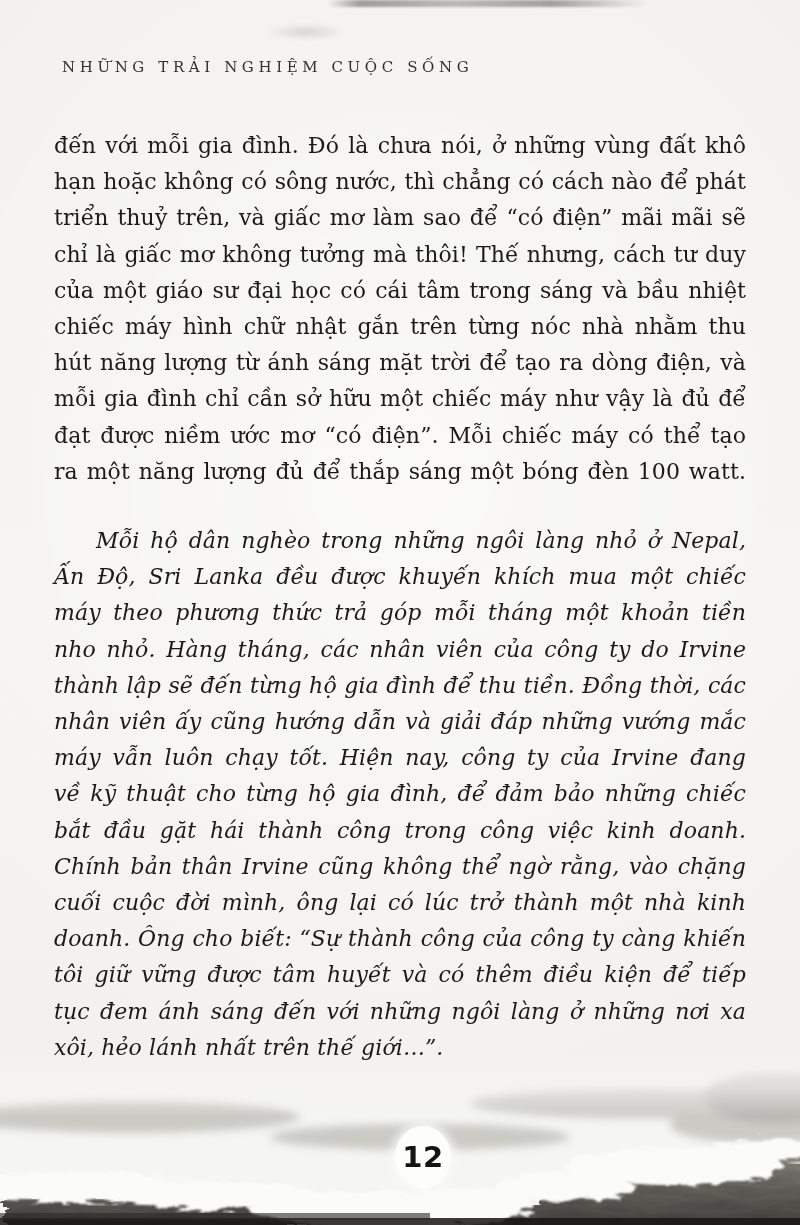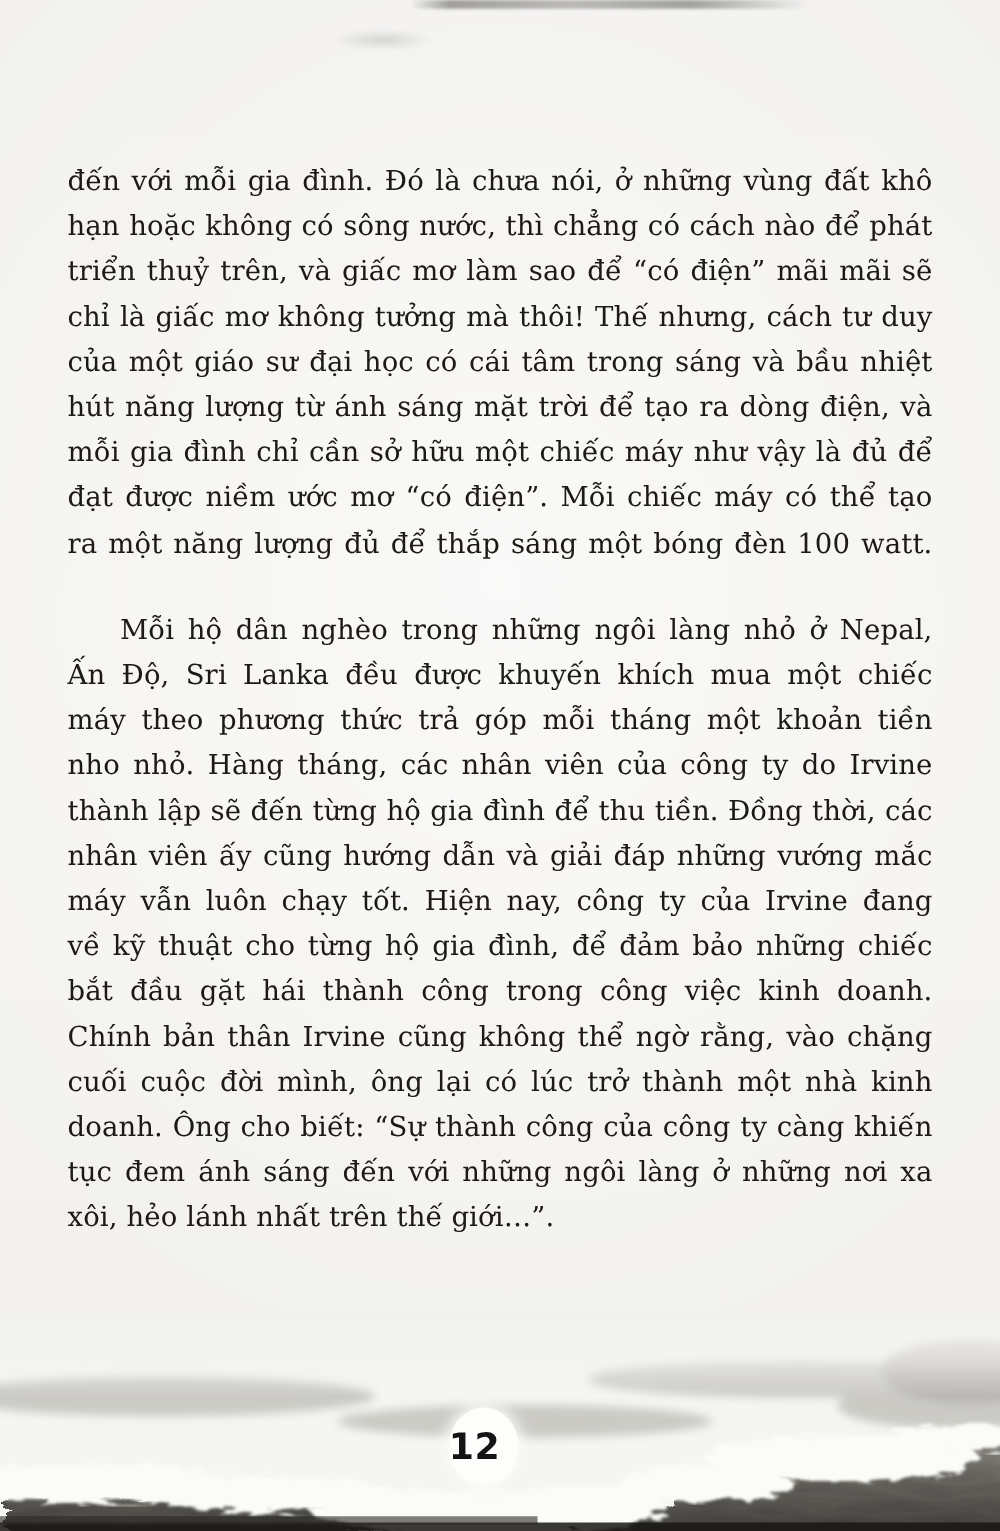--- a/index.html
+++ b/index.html
@@ -28,77 +28,80 @@
   .running-head{
     position:absolute;left:62px;top:58px;
     font-size:15px;letter-spacing:4.6px;color:#33312d;
     white-space:nowrap;
   }
   .body-text{
     position:absolute;left:54px;top:128px;width:692px;
     font-size:22px;line-height:36.2px;color:#1c1916;
     z-index:2;
   }
-  .para + .para{margin-top:33px;}
+  .para + .para{margin-top:33px;font-style:italic;}
   .tl{
     text-align:justify;
     text-align-last:justify;
     letter-spacing:.1px;
   }
   .tl.indent{padding-left:42px;}
   .tl.tl-end{text-align-last:left;}
   .photo{
     position:absolute;left:0;bottom:0;width:800px;height:170px;z-index:1;
   }
   .photo svg{display:block;}
   .page-number-badge{
-    position:absolute;left:359px;top:1126px;width:56px;height:62px;
+    position:absolute;left:395px;top:1126px;width:56px;height:62px;
     background:#fdfdfb;border-radius:50%;z-index:3;
-    display:flex;align-items:center;justify-content:flex-start;
+    display:flex;align-items:center;justify-content:center;
     box-shadow:0 0 10px 4px rgba(250,250,248,.85);
   }
   .page-number-badge span{
     font-family:"DejaVu Sans","Liberation Sans",sans-serif;
     font-weight:bold;font-size:29px;color:#141414;letter-spacing:0.5px;
   }
 </style>
 </head>
 <body>
 
 <div class="page">
 
   <div class="scan-streak"></div>
   <div class="scan-smudge"></div>
 
+  <div class="running-head">NHỮNG TRẢI NGHIỆM CUỘC SỐNG</div>
 
   <div class="body-text">
       <div class="para">
         <div class="tl">đến với mỗi gia đình. Đó là chưa nói, ở những vùng đất khô</div>
         <div class="tl">hạn hoặc không có sông nước, thì chẳng có cách nào để phát</div>
         <div class="tl">triển thuỷ trên, và giấc mơ làm sao để “có điện” mãi mãi sẽ</div>
         <div class="tl">chỉ là giấc mơ không tưởng mà thôi! Thế nhưng, cách tư duy</div>
         <div class="tl">của một giáo sư đại học có cái tâm trong sáng và bầu nhiệt</div>
+        <div class="tl">chiếc máy hình chữ nhật gắn trên từng nóc nhà nhằm thu</div>
         <div class="tl">hút năng lượng từ ánh sáng mặt trời để tạo ra dòng điện, và</div>
         <div class="tl">mỗi gia đình chỉ cần sở hữu một chiếc máy như vậy là đủ để</div>
         <div class="tl">đạt được niềm ước mơ “có điện”. Mỗi chiếc máy có thể tạo</div>
         <div class="tl">ra một năng lượng đủ để thắp sáng một bóng đèn 100 watt.</div>
       </div>
       <div class="para">
         <div class="tl indent">Mỗi hộ dân nghèo trong những ngôi làng nhỏ ở Nepal,</div>
         <div class="tl">Ấn Độ, Sri Lanka đều được khuyến khích mua một chiếc</div>
         <div class="tl">máy theo phương thức trả góp mỗi tháng một khoản tiền</div>
         <div class="tl">nho nhỏ. Hàng tháng, các nhân viên của công ty do Irvine</div>
         <div class="tl">thành lập sẽ đến từng hộ gia đình để thu tiền. Đồng thời, các</div>
         <div class="tl">nhân viên ấy cũng hướng dẫn và giải đáp những vướng mắc</div>
         <div class="tl">máy vẫn luôn chạy tốt. Hiện nay, công ty của Irvine đang</div>
         <div class="tl">về kỹ thuật cho từng hộ gia đình, để đảm bảo những chiếc</div>
         <div class="tl">bắt đầu gặt hái thành công trong công việc kinh doanh.</div>
         <div class="tl">Chính bản thân Irvine cũng không thể ngờ rằng, vào chặng</div>
         <div class="tl">cuối cuộc đời mình, ông lại có lúc trở thành một nhà kinh</div>
         <div class="tl">doanh. Ông cho biết: “Sự thành công của công ty càng khiến</div>
+        <div class="tl">tôi giữ vững được tâm huyết và có thêm điều kiện để tiếp</div>
         <div class="tl">tục đem ánh sáng đến với những ngôi làng ở những nơi xa</div>
         <div class="tl tl-end">xôi, hẻo lánh nhất trên thế giới…”.</div>
       </div>
     </div>
 
   <div class="photo">
     <svg width="800" height="170" viewBox="0 0 800 170" preserveAspectRatio="none">
       <defs>
         <filter id="rough" x="-15%" y="-15%" width="130%" height="130%">
           <feTurbulence type="turbulence" baseFrequency="0.015 0.07" numOctaves="3" seed="7" result="t"></feTurbulence>

